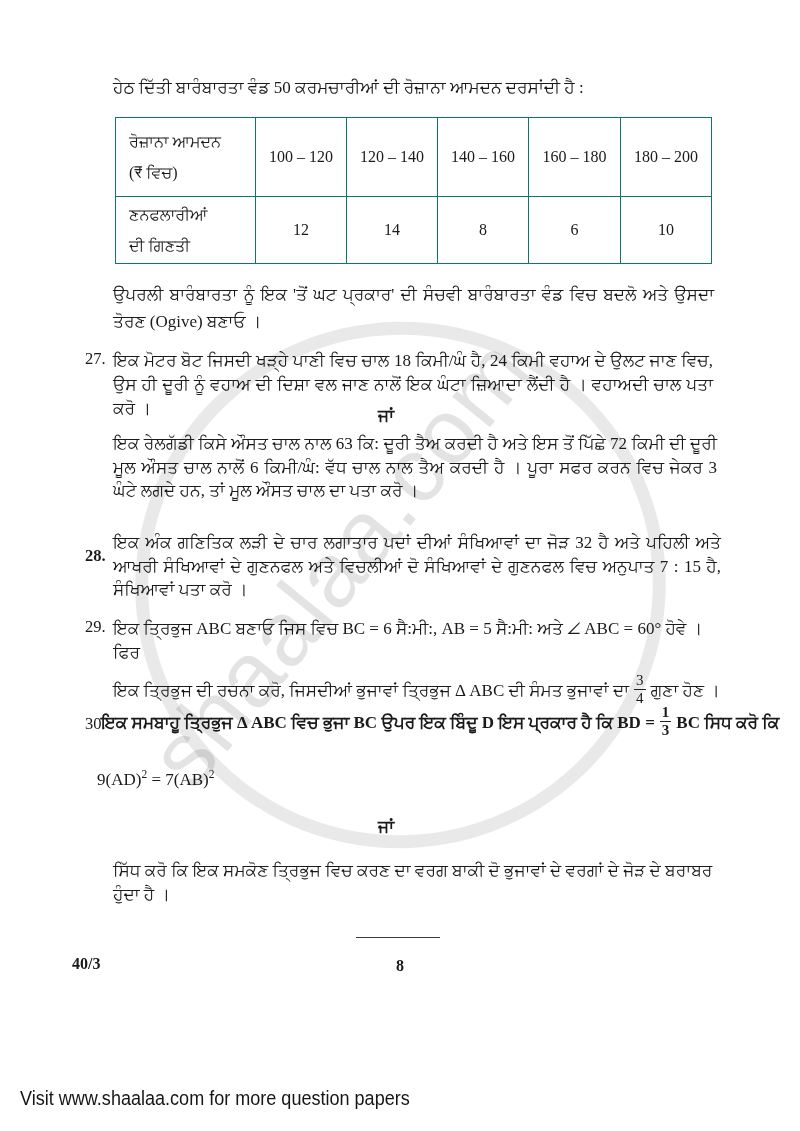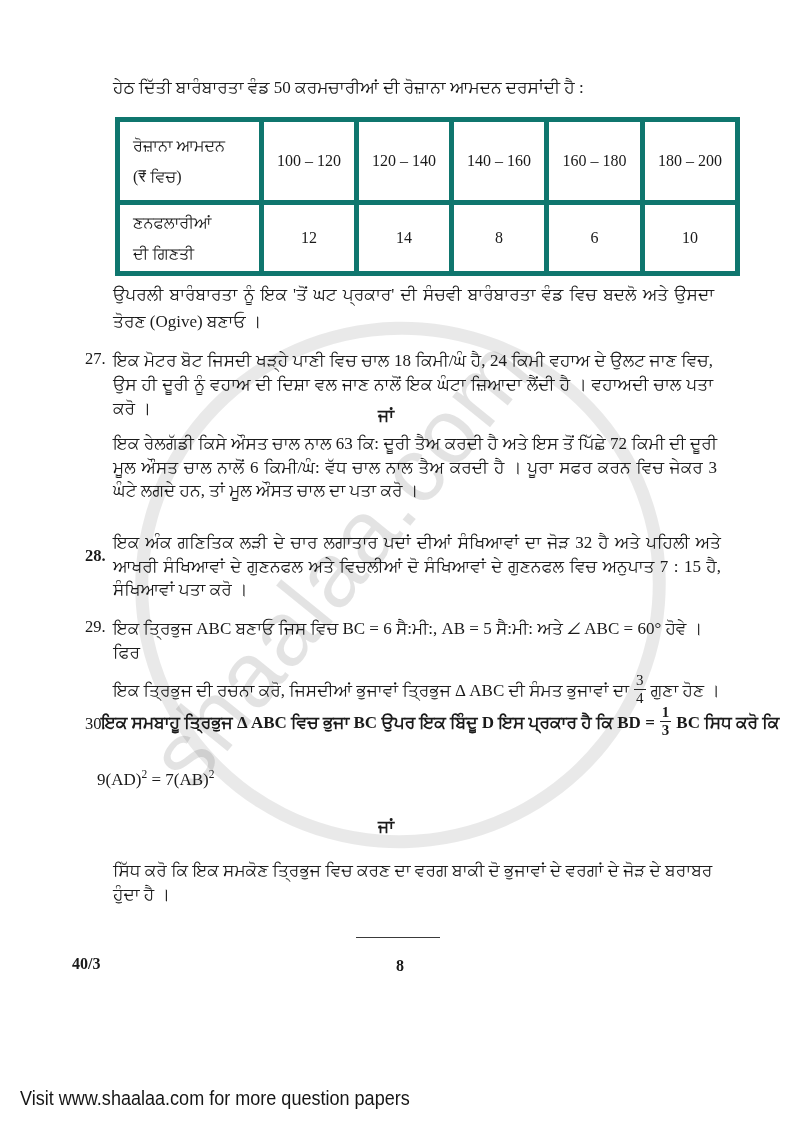--- a/index.html
+++ b/index.html
@@ -55,21 +55,21 @@
     text-align:center;
     font-size:17px;
     font-weight:600;
   }
   
   table.freq{
     border-collapse:collapse;
     table-layout:fixed;
   }
   table.freq td{
-    border:5px solid #0f766e;
+    border:1px solid #0f766e;
     text-align:center;
     font-size:16px;
     font-family:"Liberation Serif", serif;
   }
   td.lbl{
     text-align:left !important;
     padding-left:13px;
     font-size:16.5px;
     line-height:31px;
   }

